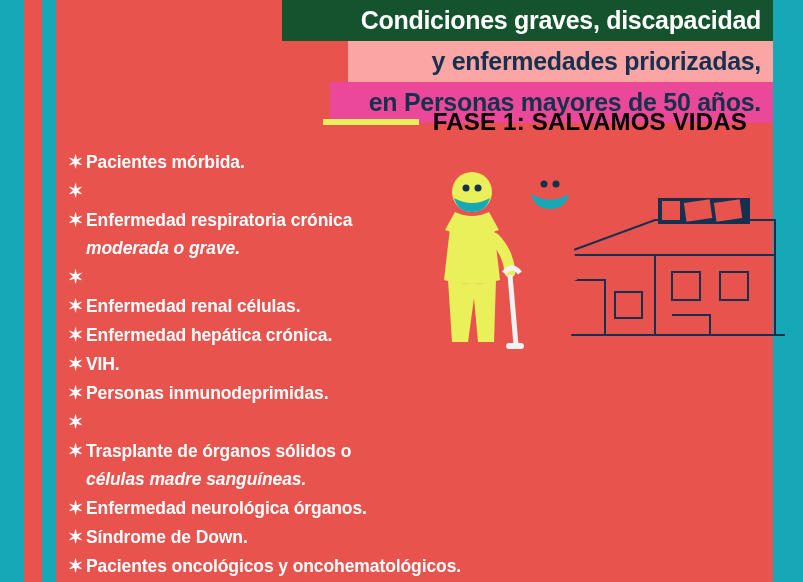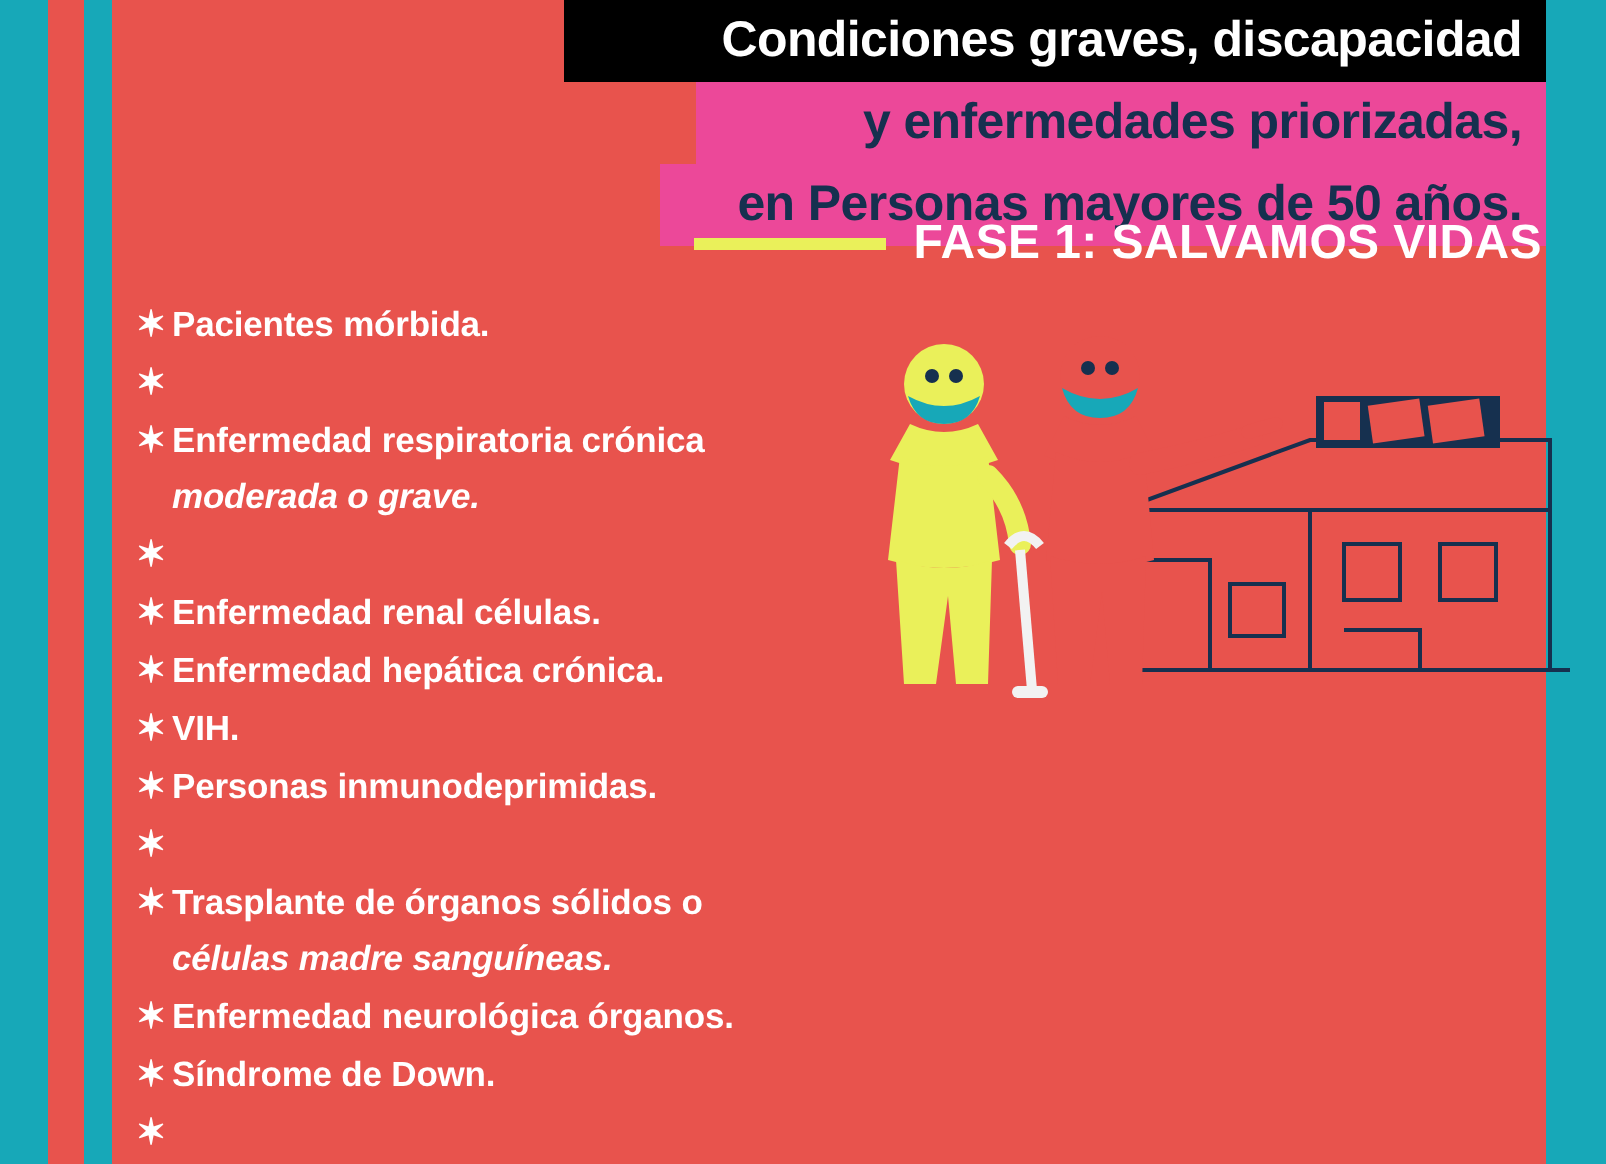--- a/index.html
+++ b/index.html
@@ -57,27 +57,27 @@
   .hdr-line {
     display: block;
     font-weight: bold;
     font-size: 25px;
     line-height: 34px;
     letter-spacing: -0.3px;
     padding: 3px 12px 4px 16px;
     box-sizing: border-box;
   }
   .hdr-line-1 {
-    background: #000000;
+    background: #14532d;
     color: #ffffff;
     margin-left: 12px;
     padding-left: 42px;
   }
   .hdr-line-2 {
-    background: #ec4899;
+    background: #fca5a5;
     color: #16304f;
     margin-left: 78px;
   }
   .hdr-line-3 {
     background: #ec4899;
     color: #16304f;
     margin-left: 60px;
   }
   .phase-row {
     position: absolute;
@@ -91,23 +91,23 @@
   }
   .phase-dash {
     display: block;
     width: 96px;
     height: 6px;
     background: #eaf05a;
   }
   .phase-text {
     font-weight: bold;
     font-size: 24px;
-    color: #ffffff;
+    color: #000000;
     letter-spacing: 0.2px;
-    padding-right: 2px;
+    padding-right: 26px;
   }
   
   .list {
     position: absolute;
     left: 68px;
     top: 148px;
     width: 560px;
   }
   .list-item {
     display: flex;
@@ -264,20 +264,21 @@
     <div class="list-item">
       <span class="bullet">✶</span>
       <span class="item-text">Enfermedad neurológica órganos.</span>
     </div>
     <div class="list-item">
       <span class="bullet">✶</span>
       <span class="item-text">Síndrome de Down.</span>
     </div>
     <div class="list-item">
       <span class="bullet">✶</span>
+      <span class="item-text">Pacientes oncológicos y oncohematológicos.</span>
     </div>
     <div class="list-item">
       <span class="bullet">✶</span>
       <span class="item-text">Tuberculosis activa.</span>
     </div>
 
   </div>
 
 </div>
 

